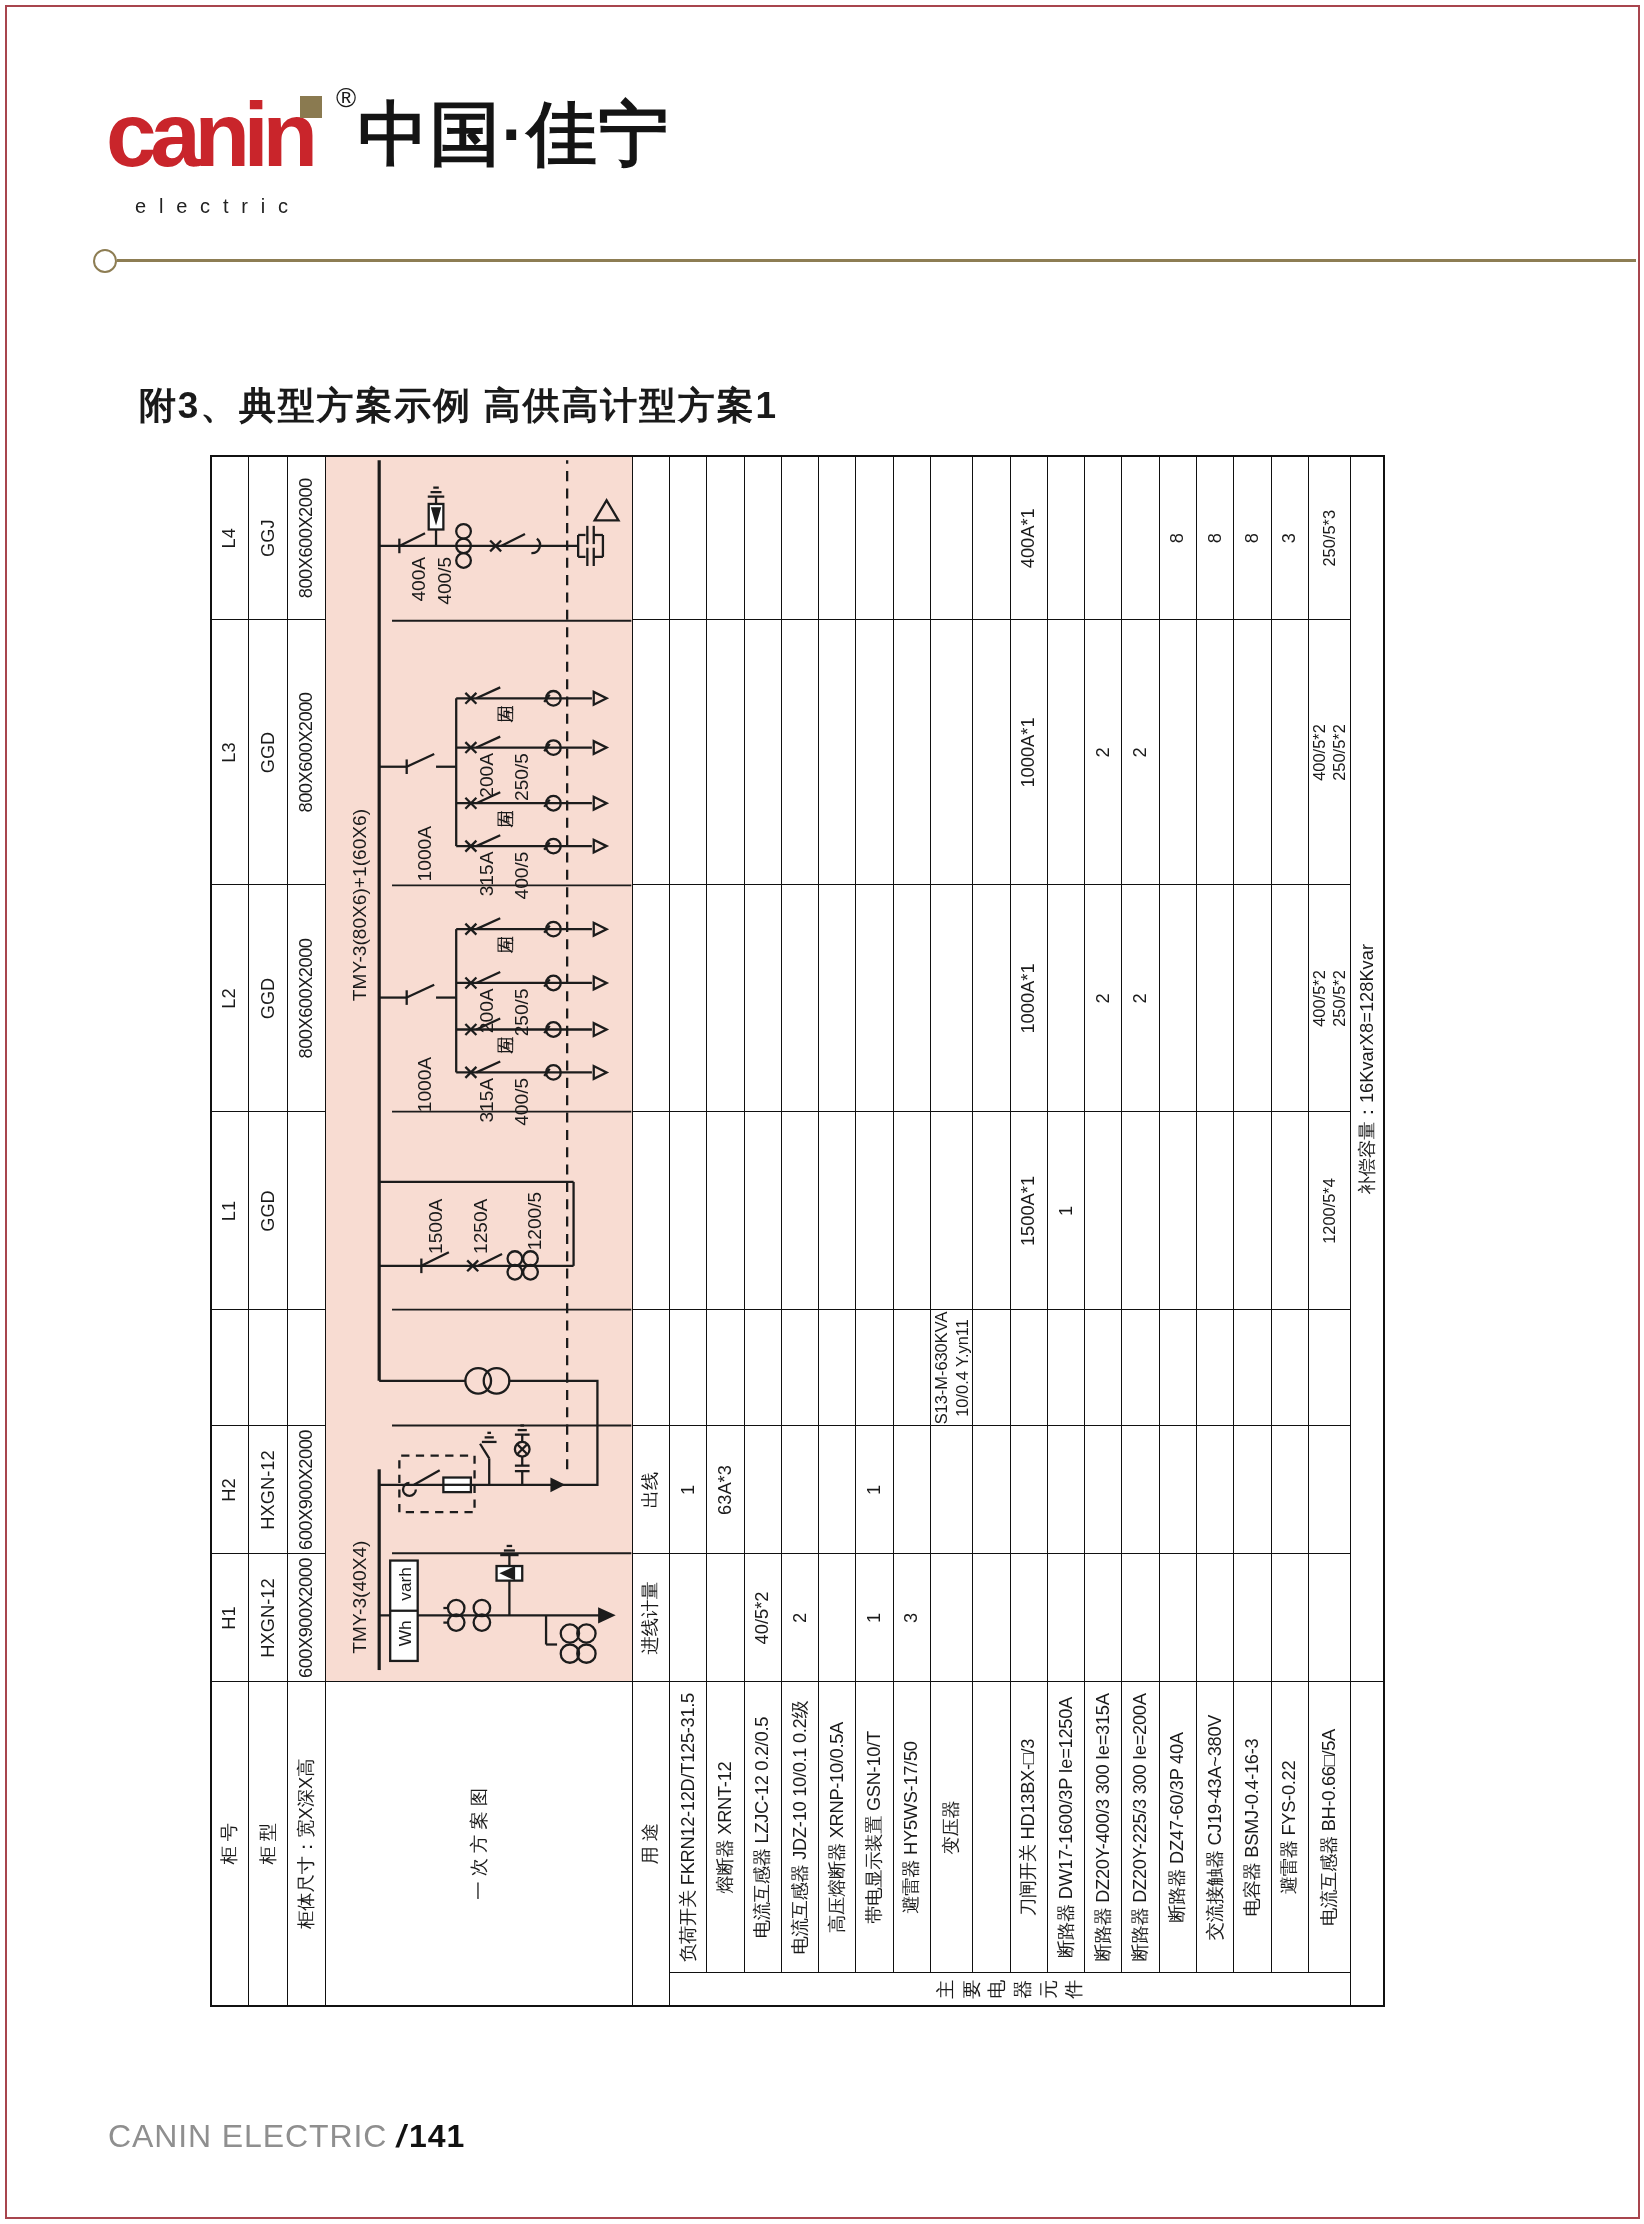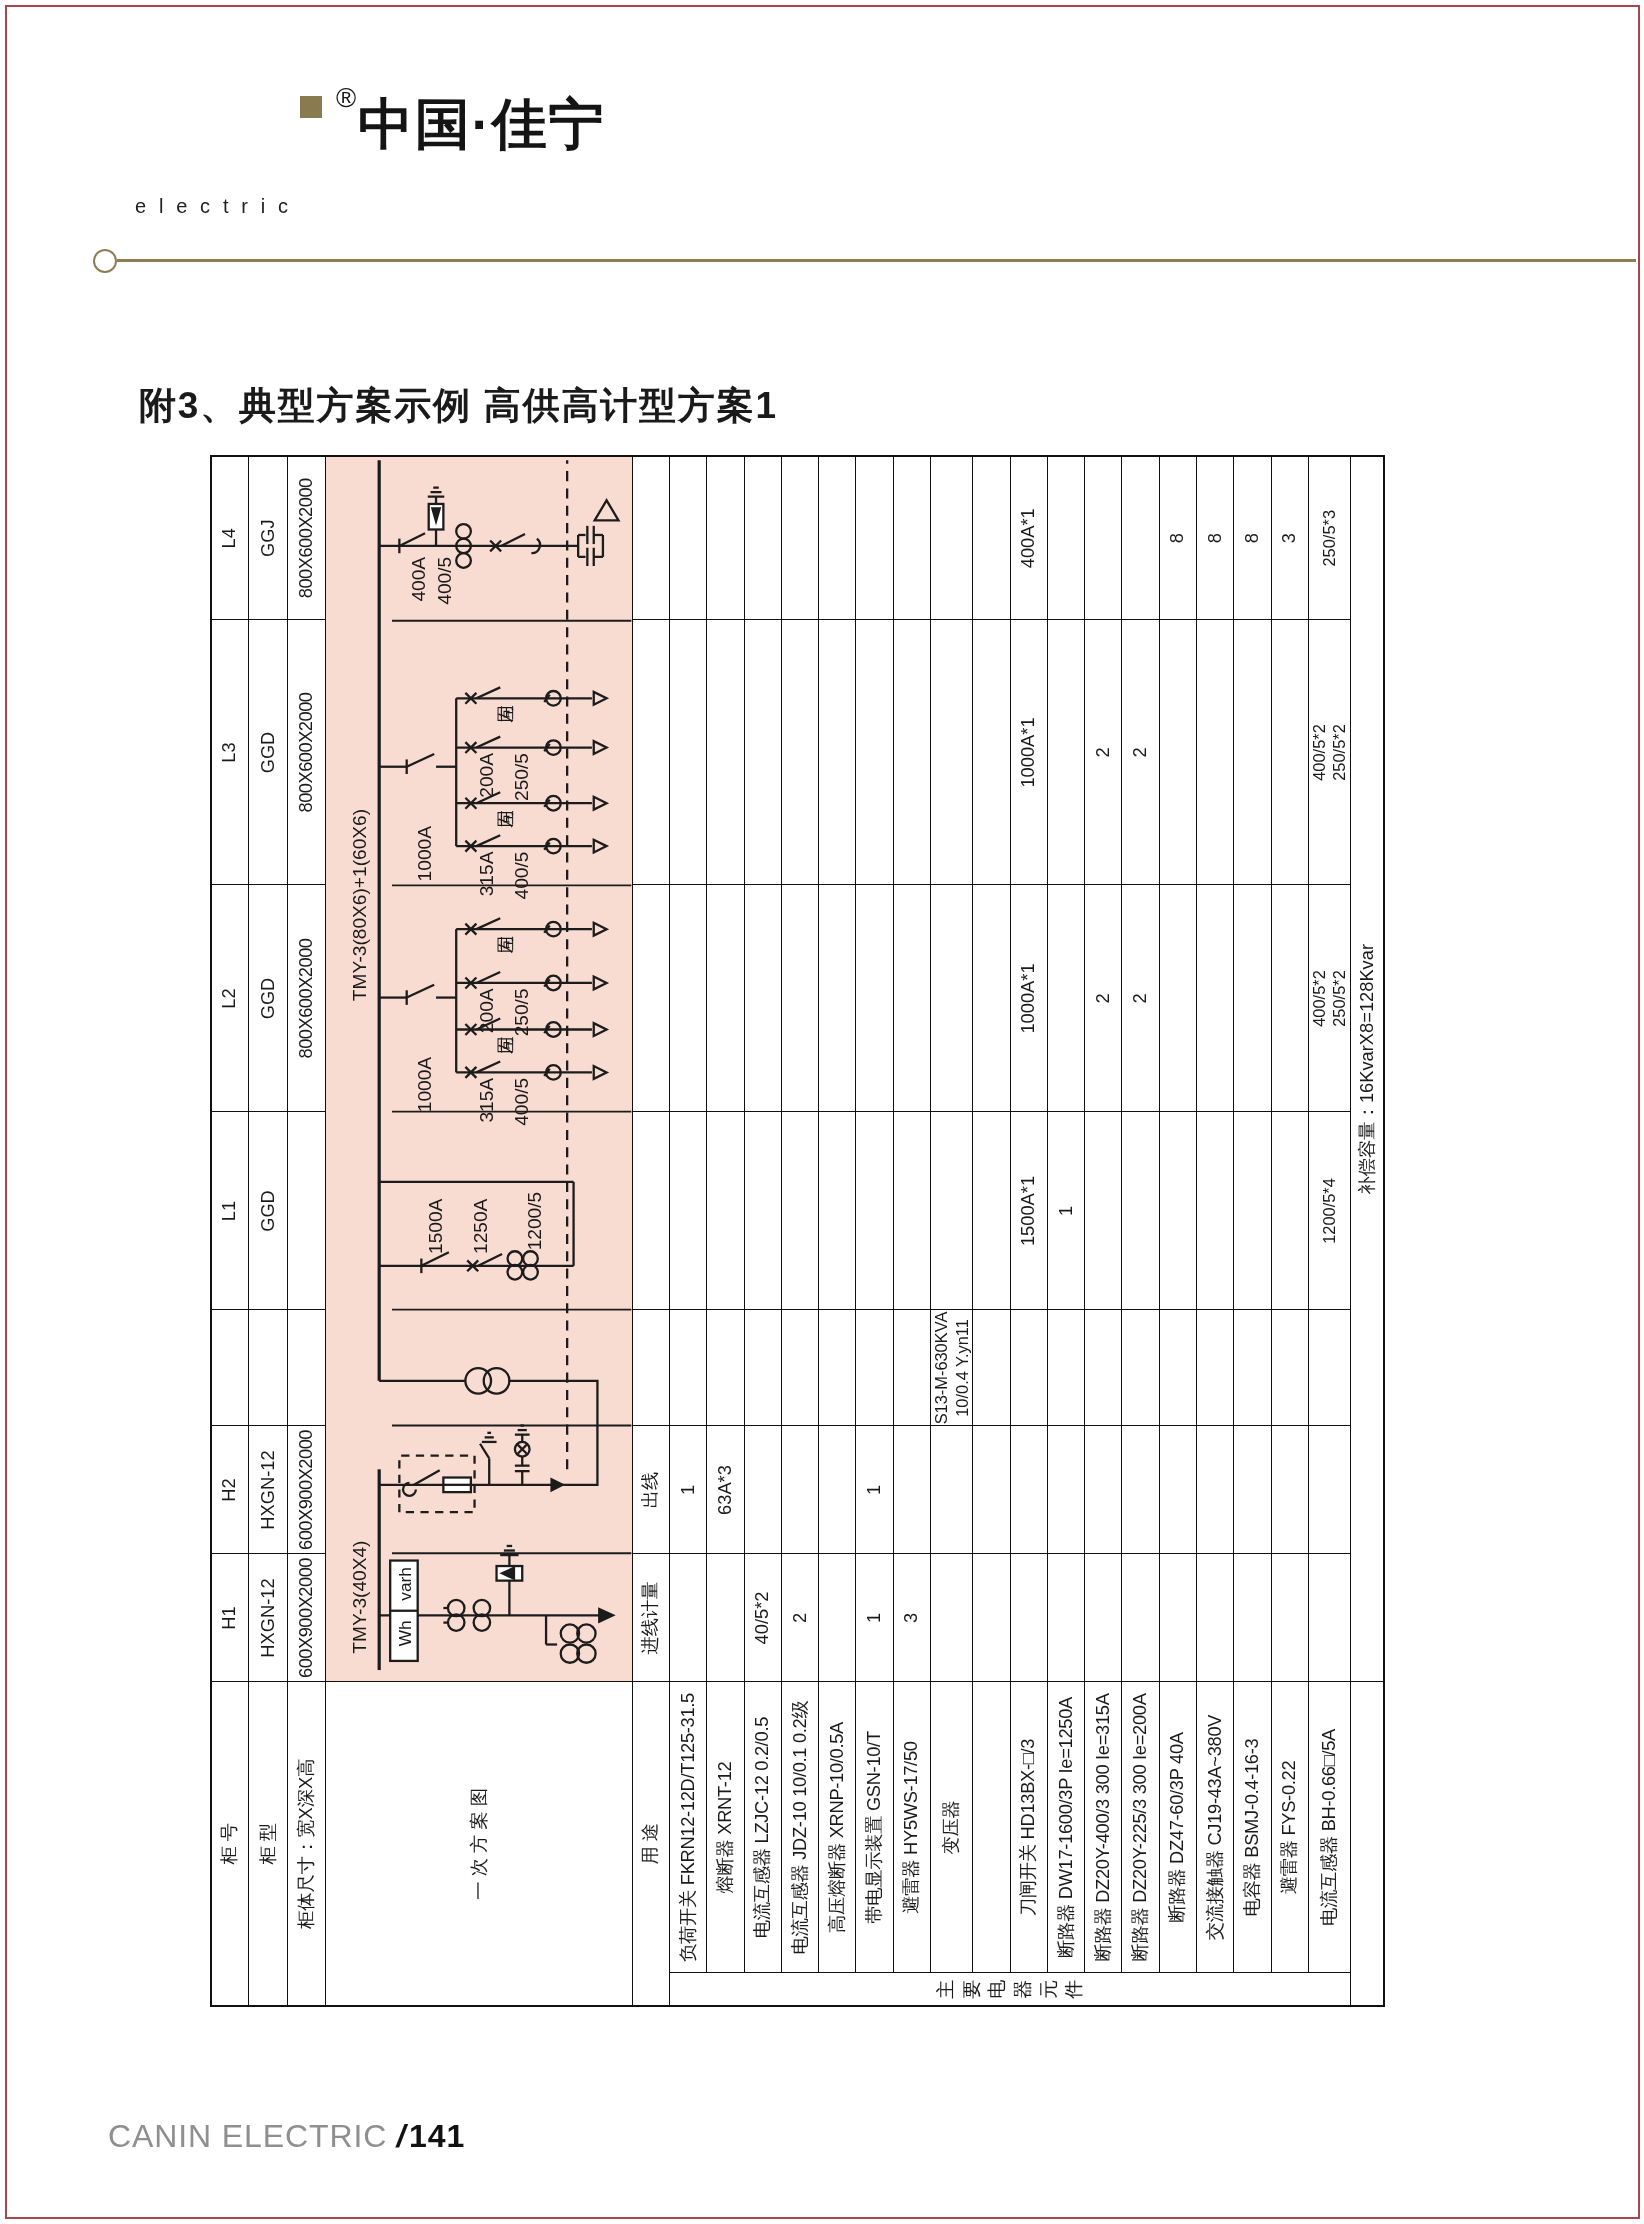--- a/index.html
+++ b/index.html
@@ -9,21 +9,21 @@
   }
   .page-frame{position:absolute;inset:4.6px;border:2.7px solid #a8454e;pointer-events:none;}
 
   
   .logo-box{position:absolute;left:106px;top:80px;width:512px;height:155px;}
   .logo-word{position:absolute;left:0;top:9.1px;font-size:91px;font-weight:900;
     letter-spacing:-6.4px;color:#c9252b;line-height:1;}
   .logo-square{position:absolute;left:194px;top:16.4px;width:22px;height:22px;background:#8a7a50;}
   .logo-reg{position:absolute;left:230px;top:1.8px;font-size:27.4px;font-weight:400;color:#1a1a1a;}
   .logo-sub{position:absolute;left:29px;top:115px;font-size:20px;letter-spacing:12.8px;color:#222;}
-  .brand-cn{position:absolute;left:358px;top:88px;font-size:55px;font-weight:700;color:#141414;
+  .brand-cn{position:absolute;left:358px;top:88px;font-size:70px;font-weight:700;color:#141414;
     letter-spacing:1.8px;white-space:nowrap;}
   .gold-rule{position:absolute;left:117px;top:259px;width:1519px;height:2.7px;background:#8d7d53;}
   .gold-dot{position:absolute;left:93px;top:249px;width:20px;height:20px;border:2.7px solid #8d7d53;
     border-radius:50%;background:#fff;}
   .page-title{position:absolute;left:139px;top:356px;font-size:37px;font-weight:700;
     letter-spacing:1.8px;white-space:nowrap;}
 
   
   .table-rot{position:absolute;left:210px;top:2007px;width:1550px;height:1175px;
     transform-origin:0 0;transform:rotate(-90deg);}
@@ -55,20 +55,21 @@
   svg text{font-family:"Liberation Sans",sans-serif;font-size:21px;fill:#1a1a1a;}
   svg .small{font-size:19px;}
   .updown{writing-mode:vertical-rl;text-orientation:upright;}
 </style>
 </head>
 <body>
 
 <div class="page-frame"></div>
 
 <div class="logo-box">
+  <div class="logo-word">canin</div>
   <div class="logo-square"></div>
   <div class="logo-reg">®</div>
   <div class="logo-sub">electric</div>
 </div>
 <div class="brand-cn">中国·佳宁</div>
 <div class="gold-dot"></div>
 <div class="gold-rule"></div>
 
 <h1 class="page-title">附3、典型方案示例 高供高计型方案1</h1>
 

